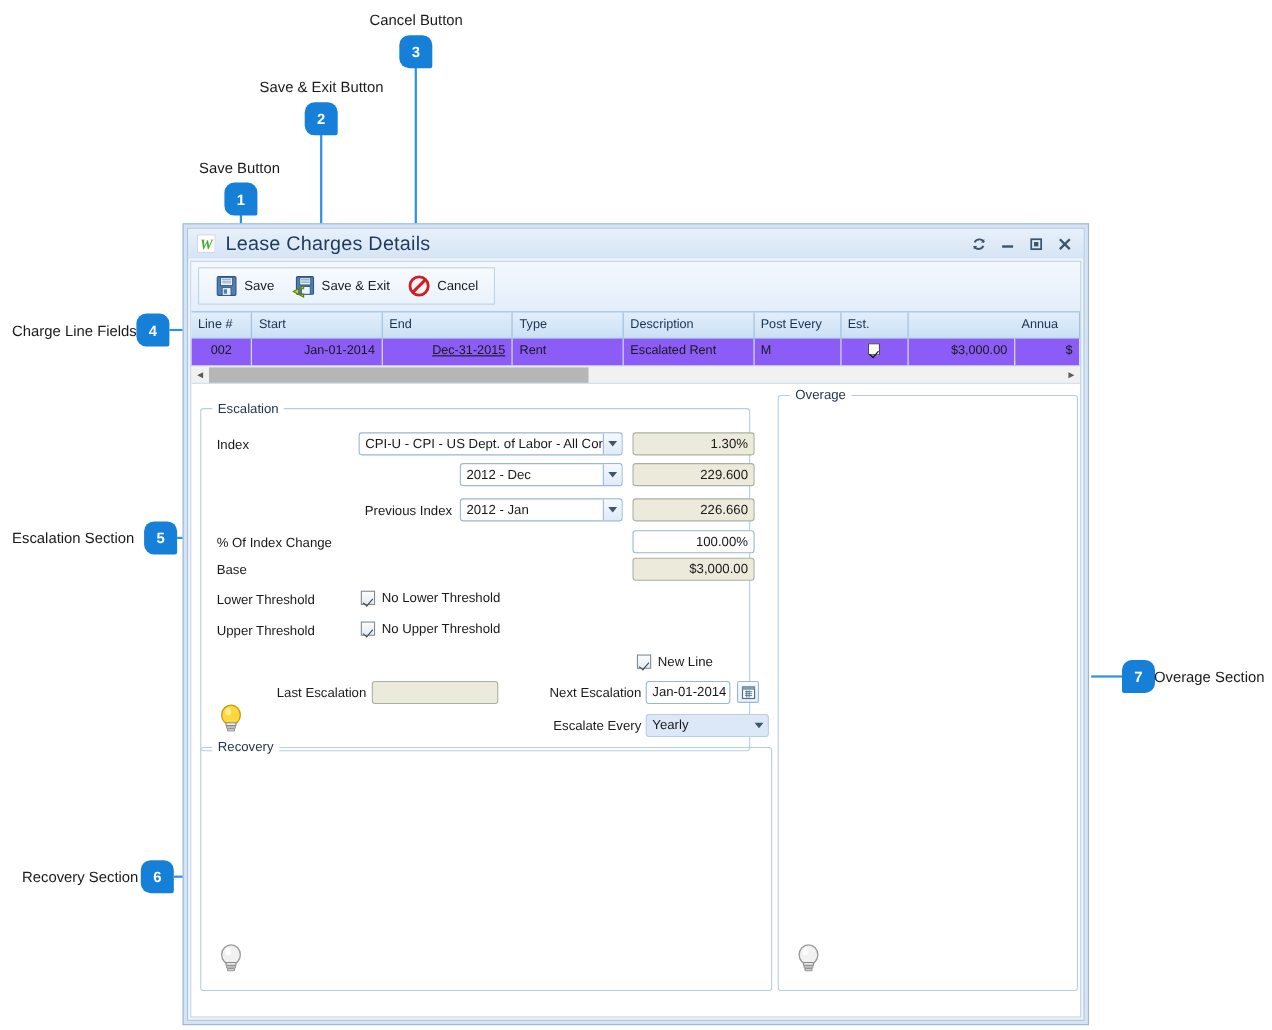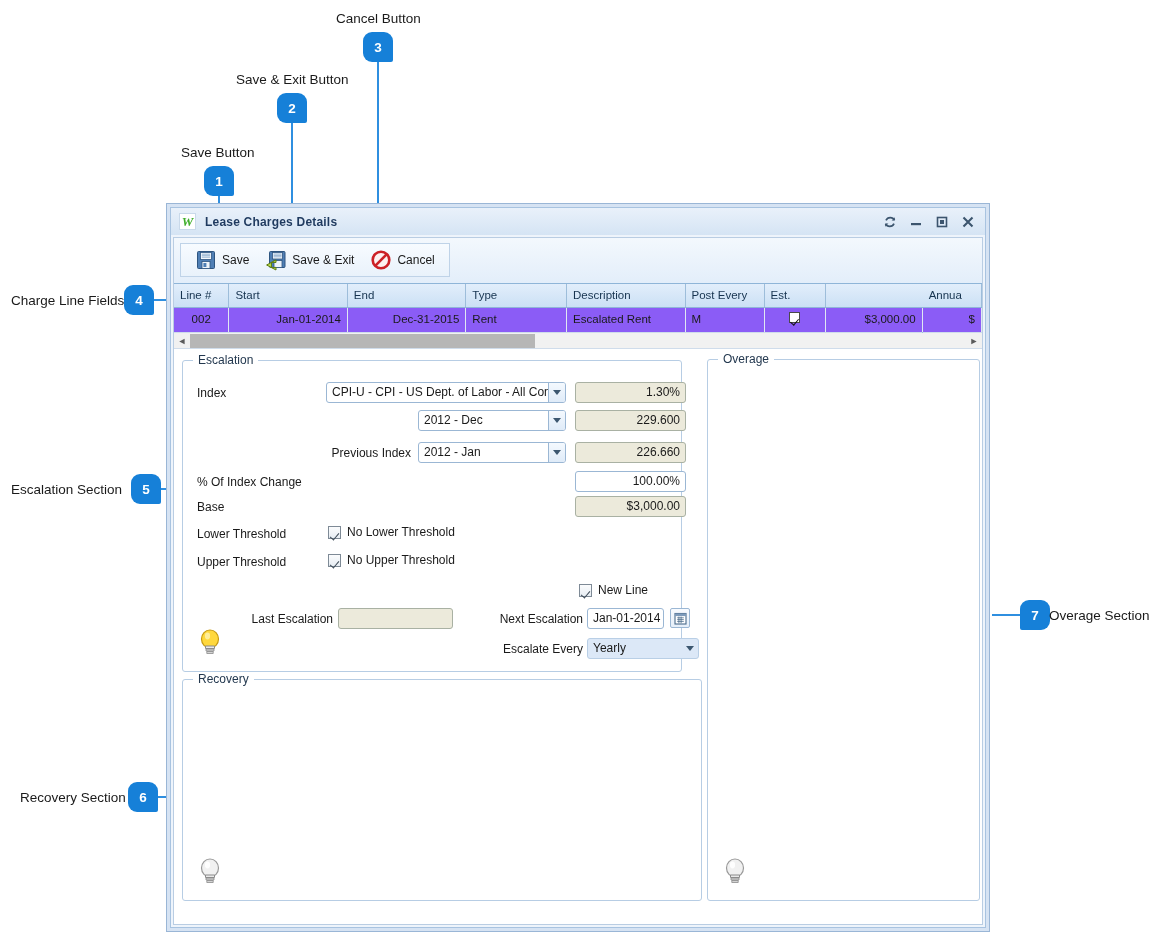--- a/index.html
+++ b/index.html
@@ -72,22 +72,22 @@
     background:#ffffff;
     border:1px solid #c9d9ea;
     display:flex;align-items:center;justify-content:center;
     font-weight:bold;font-size:13px;color:#3fae2a;
     font-family:"Liberation Serif", serif;
     font-style:italic;
     line-height:1;
   }
   .title-text{
     margin-left:9px;
-    font-size:12px;
-    font-weight:bold;
+    font-size:18px;
+    font-weight:normal;
     color:#1f3a5f;
     letter-spacing:.2px;
   }
   .title-btns{ margin-left:auto; display:flex; align-items:center; gap:12px; padding-right:4px;}
   .tbtn{ width:14px;height:14px; color:#3c556e; display:flex;align-items:center;justify-content:center; }
   .tbtn svg{ display:block; }
 
   .client{
     flex:1 1 auto;
     background:#ffffff;
@@ -357,42 +357,42 @@
           <div class="gh" style="width:102px;">Type</div>
           <div class="gh" style="width:120px;">Description</div>
           <div class="gh" style="width:80px;">Post Every</div>
           <div class="gh" style="width:62px;">Est.</div>
           <div class="gh" style="width:98px;margin-top:44px;">Amount</div>
           <div class="gh" style="width:60px;">Annua</div>
         </div>
         <div class="grid-row">
           <div class="gc ctr" style="width:56px;">002</div>
           <div class="gc num" style="width:120px;">Jan-01-2014</div>
-          <div class="gc num" style="width:120px;">Dec-31-2015</div>
+          <div class="gc num" style="width:120px;text-decoration:underline;">Dec-31-2015</div>
           <div class="gc" style="width:102px;">Rent</div>
           <div class="gc" style="width:120px;">Escalated Rent</div>
           <div class="gc" style="width:80px;">M</div>
           <div class="gc ctr" style="width:62px;padding-top:4px;">
             <span class="gbox"></span>
           </div>
           <div class="gc num" style="width:98px;">$3,000.00</div>
           <div class="gc num" style="width:60px;">$</div>
         </div>
         <div class="hscroll">
           <div class="hs-arrow">◄</div>
           <div class="hs-track">
             <div class="hs-thumb"></div>
           </div>
           <div class="hs-arrow">►</div>
         </div>
       </div>
 
       <div class="panels">
 
-        <div class="fieldset" style="left:8px; top:11px; width:500px; height:312px;">
+        <div class="fieldset" style="left:8px; top:22px; width:500px; height:312px;">
           <div class="legend">Escalation</div>
 
           <div class="lbl" style="left:14px; top:25px;">Index</div>
           <div class="ctl" style="left:143px; top:21px; width:240px;">
             <div class="combo">
               <div class="val">CPI-U - CPI - US Dept. of Labor - All Con</div>
               <div class="arrow">
                   <span class="caret"></span>
                 </div>
             </div>

